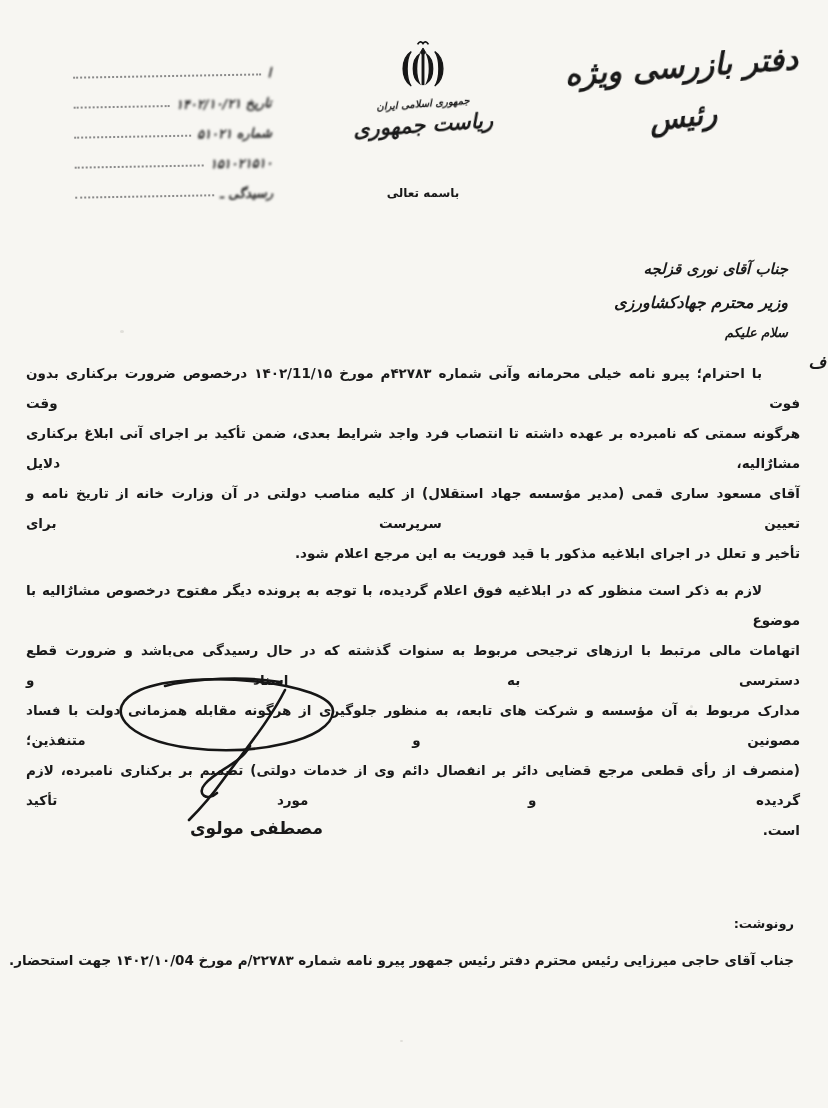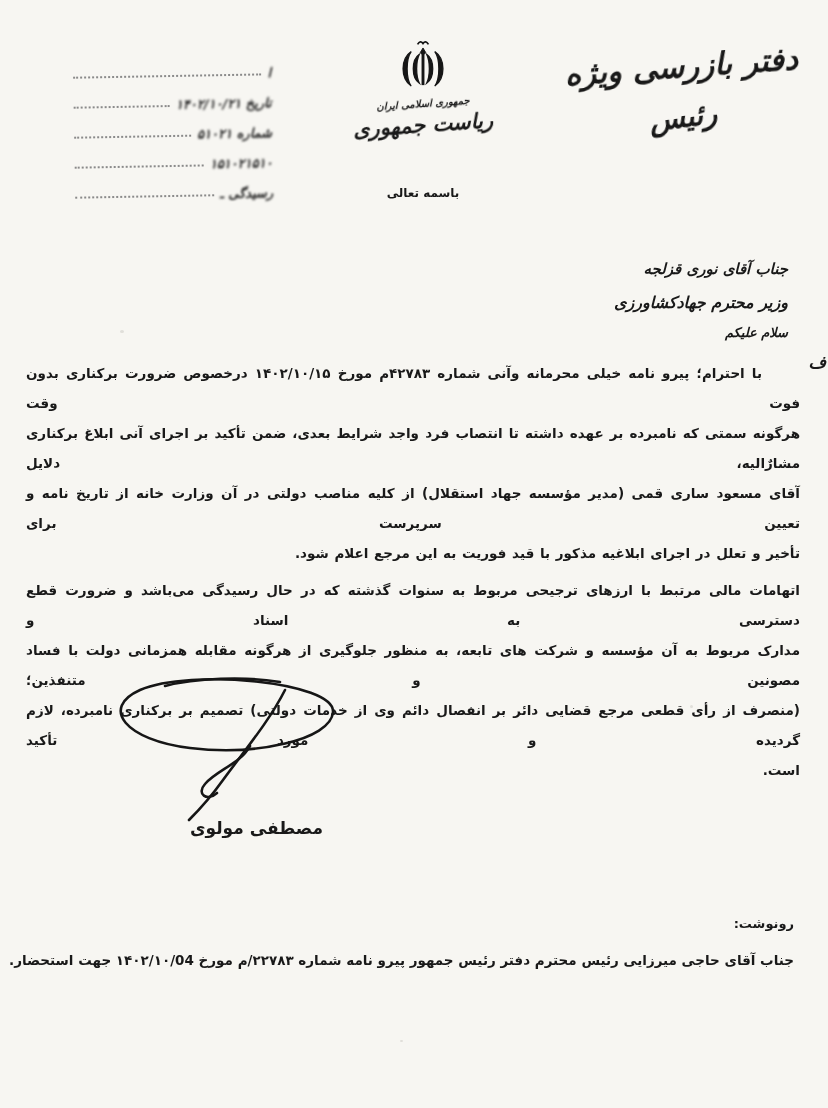--- a/index.html
+++ b/index.html
@@ -149,26 +149,27 @@
   <div class="recipient">
     <div class="recipient-name">جناب آقای نوری قزلجه</div>
     <div class="recipient-title">وزیر محترم جهادکشاورزی</div>
     <div class="salutation">سلام علیکم</div>
   </div>
 
   <div class="margin-note-glyph">ف</div>
 
   <div class="letter-body">
     <div>
-      <div class="body-line first">با احترام؛ پیرو نامه خیلی محرمانه وآنی شماره ۴۲۷۸۳م مورخ ۱۴۰۲/۱۰/۱۵ درخصوص ضرورت برکناری بدون فوت وقت</div>
+      <div class="body-line first">با احترام؛ پیرو نامه خیلی محرمانه وآنی شماره ۴۲۷۸۳م مورخ ۱۴۰۲/11/۱۵ درخصوص ضرورت برکناری بدون فوت وقت</div>
       <div class="body-line">هرگونه سمتی که نامبرده بر عهده داشته تا انتصاب فرد واجد شرایط بعدی، ضمن تأکید بر اجرای آنی ابلاغ برکناری مشارٌالیه، دلایل</div>
       <div class="body-line">آقای مسعود ساری قمی (مدیر مؤسسه جهاد استقلال) از کلیه مناصب دولتی در آن وزارت خانه از تاریخ نامه و تعیین سرپرست برای</div>
       <div class="body-line short">تأخیر و تعلل در اجرای ابلاغیه مذکور با قید فوریت به این مرجع اعلام شود.</div>
     </div>
     <div class="para2">
+      <div class="body-line first">لازم به ذکر است منظور که در ابلاغیه فوق اعلام گردیده، با توجه به پرونده دیگر مفتوح درخصوص مشارٌالیه با موضوع</div>
       <div class="body-line">اتهامات مالی مرتبط با ارزهای ترجیحی مربوط به سنوات گذشته که در حال رسیدگی می‌باشد و ضرورت قطع دسترسی به اسناد و</div>
       <div class="body-line">مدارک مربوط به آن مؤسسه و شرکت های تابعه، به منظور جلوگیری از هرگونه مقابله همزمانی دولت با فساد مصونین و متنفذین؛</div>
       <div class="body-line">(منصرف از رأی قطعی مرجع قضایی دائر بر انفصال دائم وی از خدمات دولتی) تصمیم بر برکناری نامبرده، لازم گردیده و مورد تأکید</div>
       <div class="body-line short">است.</div>
     </div>
   </div>
 
   <div class="signature-wrap">
     <svg class="signature-svg" width="270" height="170" viewBox="0 0 270 170">
       <g fill="none" stroke="#161616" stroke-width="2.6" stroke-linecap="round">

